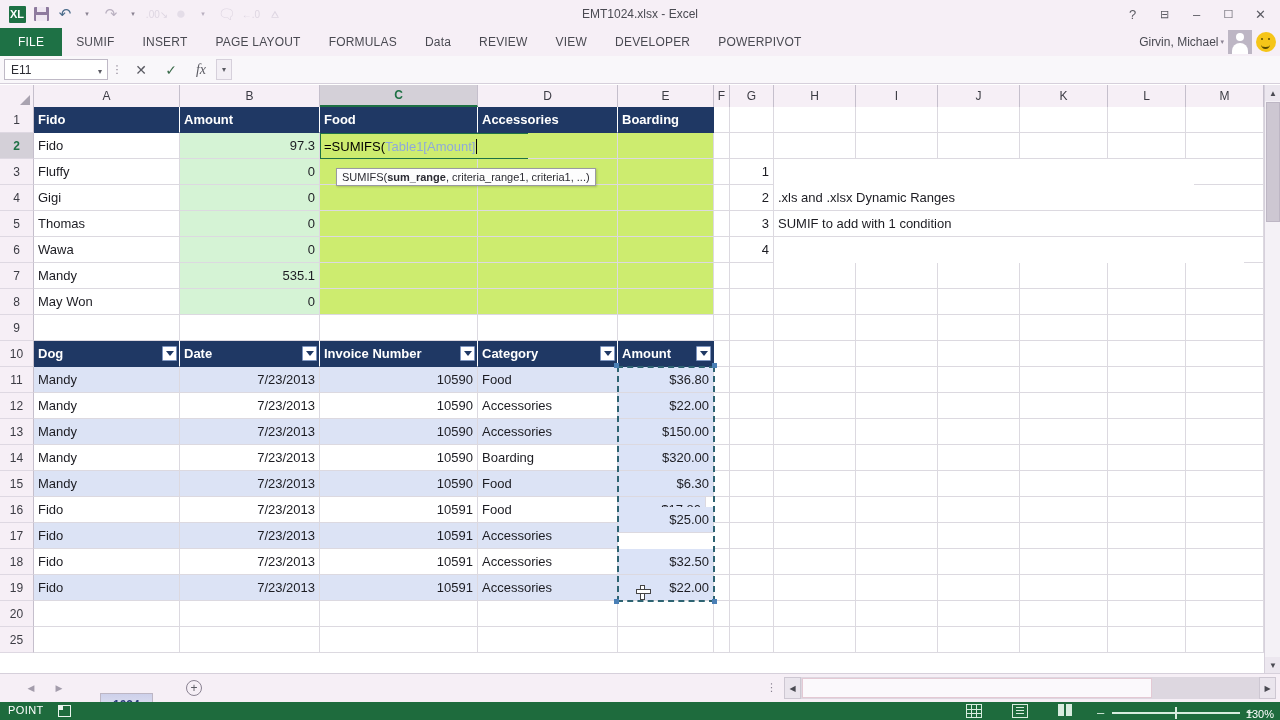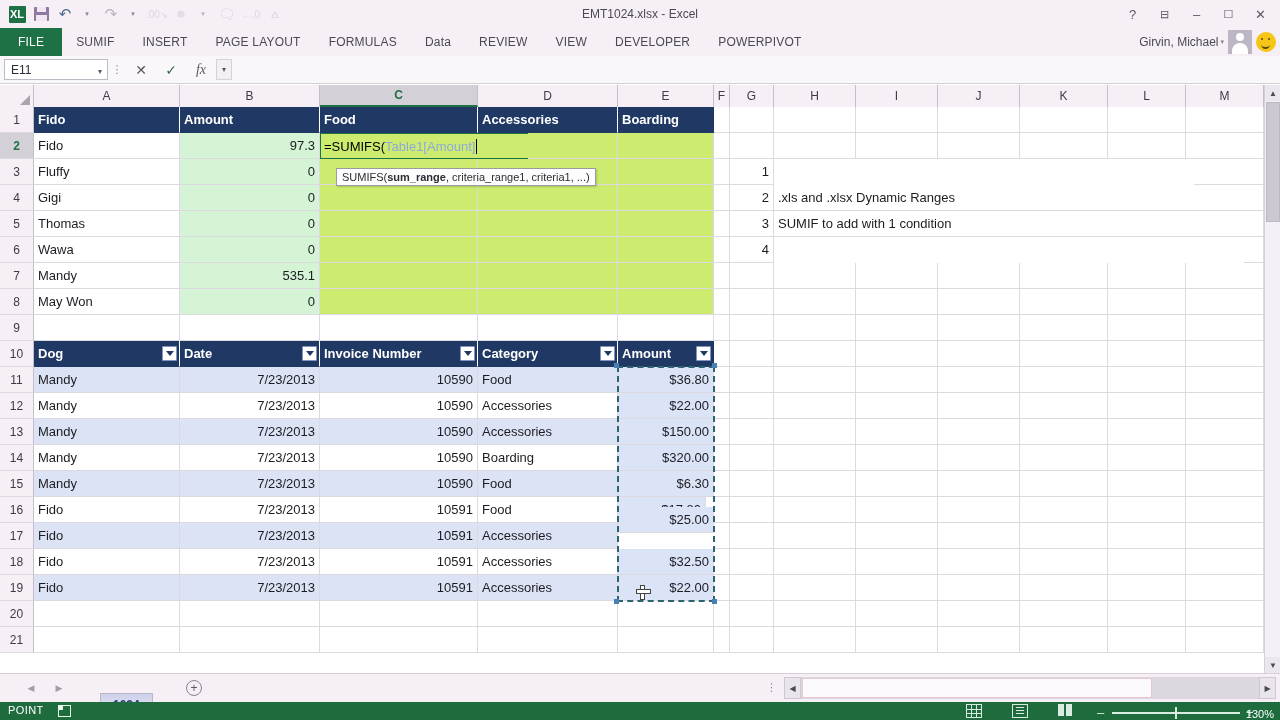--- a/index.html
+++ b/index.html
@@ -312,21 +312,21 @@
   <div class="rowhead" style="top:282px;height:26px">11</div>
   <div class="rowhead" style="top:308px;height:26px">12</div>
   <div class="rowhead" style="top:334px;height:26px">13</div>
   <div class="rowhead" style="top:360px;height:26px">14</div>
   <div class="rowhead" style="top:386px;height:26px">15</div>
   <div class="rowhead" style="top:412px;height:26px">16</div>
   <div class="rowhead" style="top:438px;height:26px">17</div>
   <div class="rowhead" style="top:464px;height:26px">18</div>
   <div class="rowhead" style="top:490px;height:26px">19</div>
   <div class="rowhead" style="top:516px;height:26px">20</div>
-  <div class="rowhead" style="top:542px;height:26px">21</div>
+  <div class="rowhead" style="top:542px;height:26px">25</div>
 
   <div class="cell hdr-navy nb" style="left:34px;top:22px;width:146px;height:26px">Fido</div>
   <div class="cell hdr-navy nb" style="left:180px;top:22px;width:140px;height:26px">Amount</div>
   <div class="cell hdr-navy nb" style="left:320px;top:22px;width:158px;height:26px">Food</div>
   <div class="cell hdr-navy nb" style="left:478px;top:22px;width:140px;height:26px">Accessories</div>
   <div class="cell hdr-navy" style="left:618px;top:22px;width:96px;height:26px">Boarding</div>
 
   <div class="cell" style="left:34px;top:48px;width:146px;height:26px">Fido</div>
   <div class="cell r fill-mint" style="left:180px;top:48px;width:140px;height:26px">97.3</div>
   <div class="cell fill-lime" style="left:478px;top:48px;width:140px;height:26px"></div>

